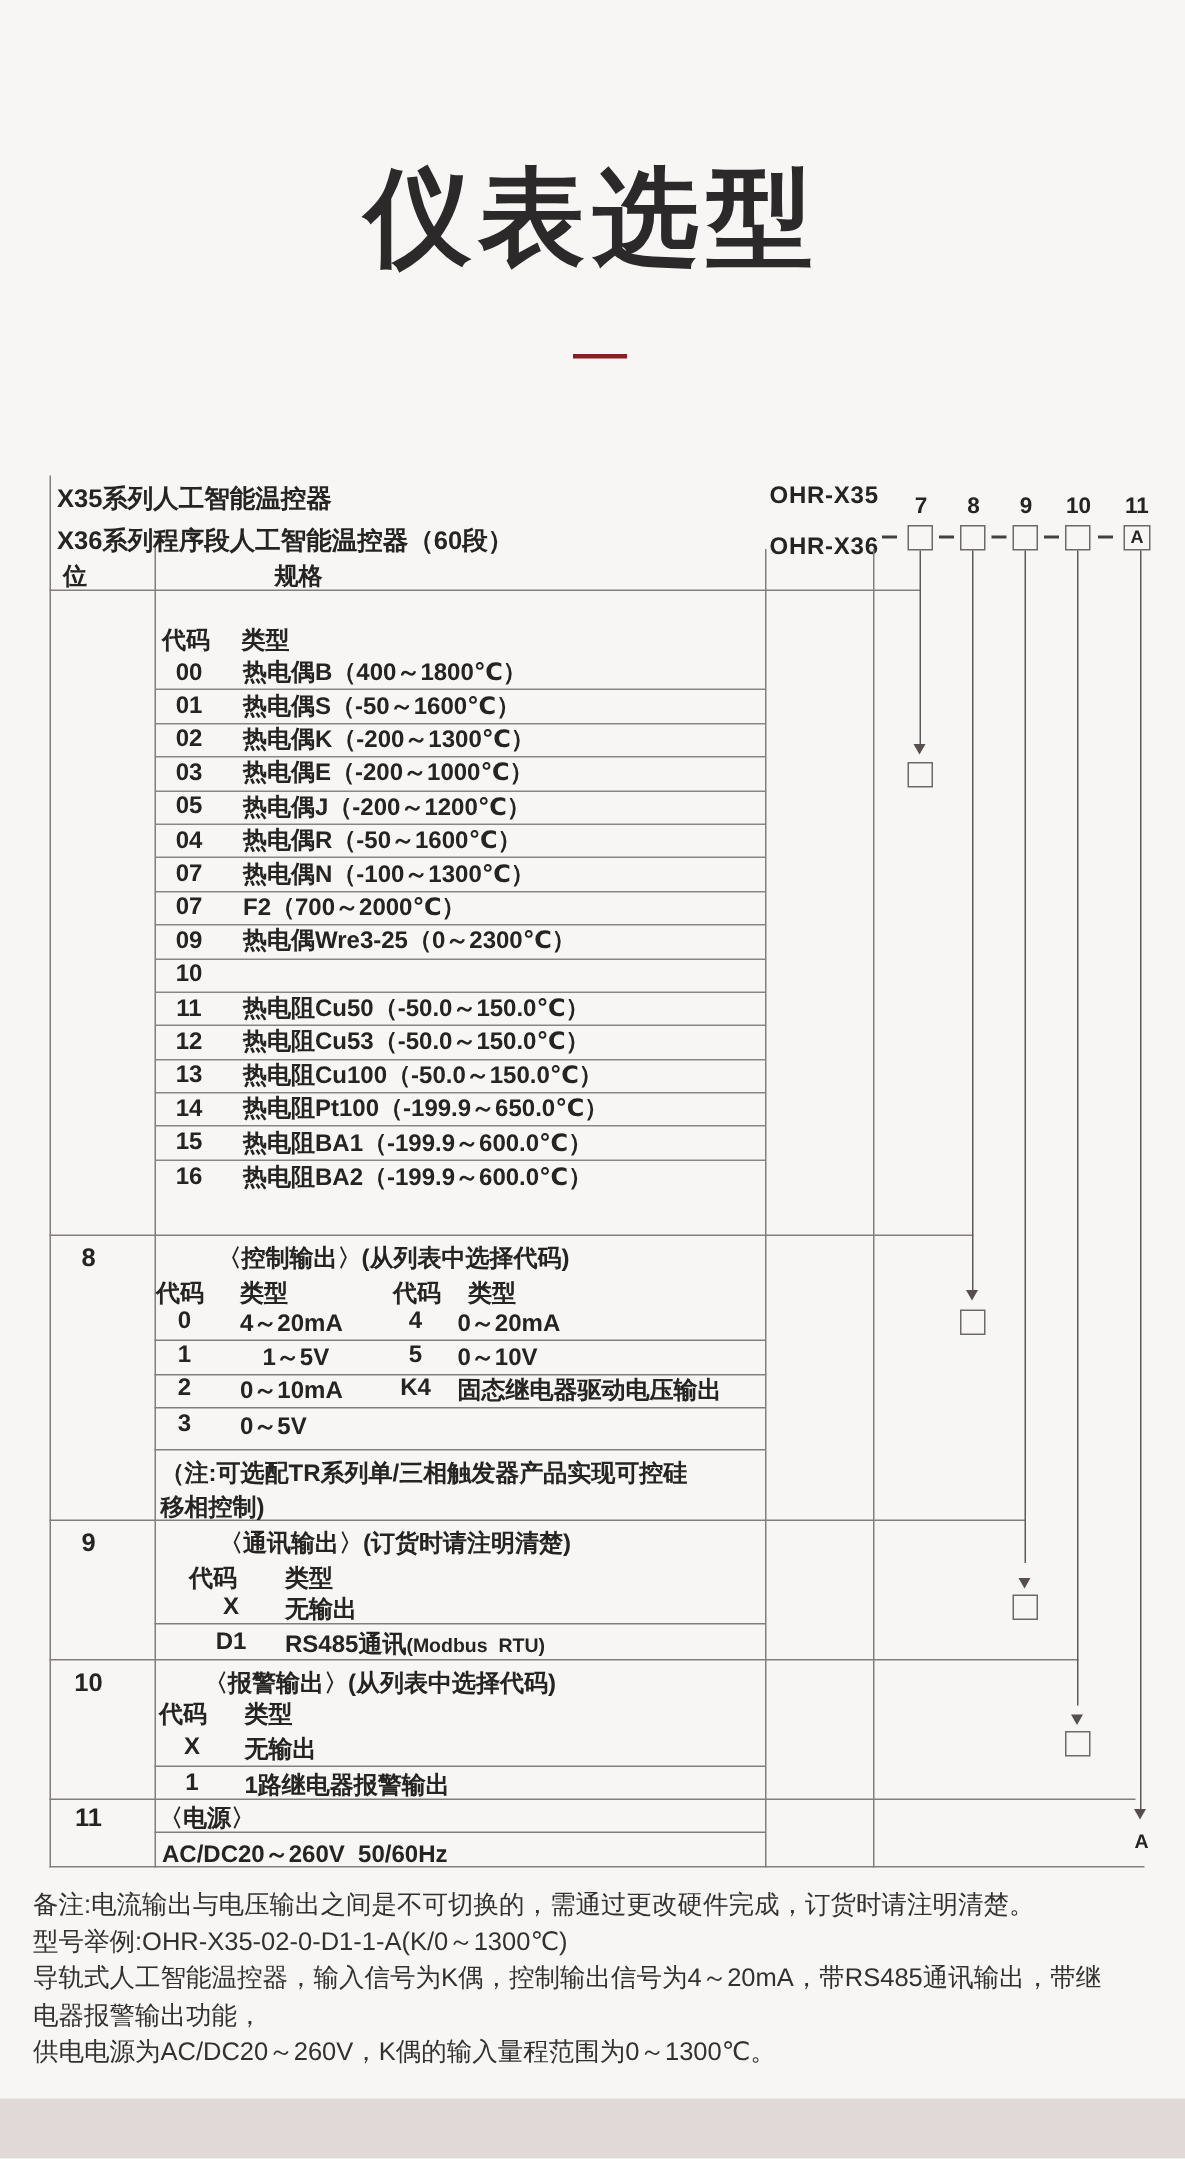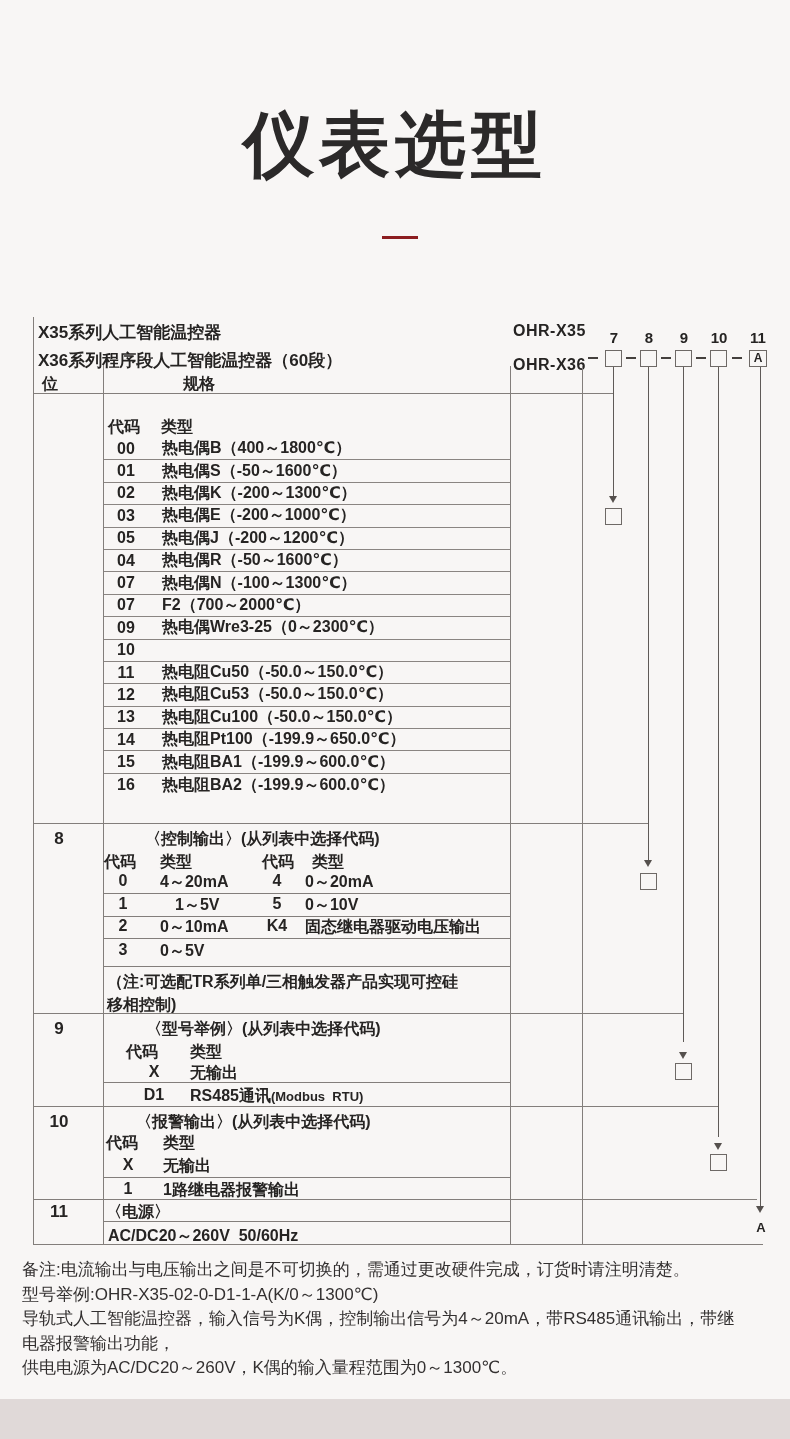--- a/index.html
+++ b/index.html
@@ -192,21 +192,21 @@
   <div class="hl" style="left:103px;top:938px;width:407px;"></div>
 
   <div class="cc" style="left:104px;top:941px;">3</div>
   <div class="abs tbl" style="left:160px;top:941px;">0～5V</div>
   <div class="hl" style="left:103px;top:966px;width:407px;"></div>
 
   <div class="abs note" style="left:107px;top:972px;">（注:可选配TR系列单/三相触发器产品实现可控硅</div>
   <div class="abs note" style="left:107px;top:995px;">移相控制)</div>
 
   <div class="bit" style="top:1019px;">9</div>
-  <div class="abs tbl" style="left:146px;top:1019px;">〈型号举例〉(从列表中选择代码)</div>
+  <div class="abs tbl" style="left:146px;top:1019px;">〈通讯输出〉(订货时请注明清楚)</div>
   <div class="abs tbl" style="left:126px;top:1042px;">代码</div>
   <div class="abs tbl" style="left:190px;top:1042px;">类型</div>
   <div class="cc" style="left:136px;top:1063px;width:36px;">X</div>
   <div class="abs tbl" style="left:190px;top:1063px;">无输出</div>
   <div class="hl" style="left:103px;top:1082px;width:407px;"></div>
   <div class="cc" style="left:136px;top:1086px;width:36px;">D1</div>
   <div class="abs tbl" style="left:190px;top:1086px;"><span>RS485通讯</span><span class="suffix pre">(Modbus  RTU)</span></div>
 
   <div class="bit" style="top:1112px;">10</div>
   <div class="abs tbl" style="left:136px;top:1112px;">〈报警输出〉(从列表中选择代码)</div>

